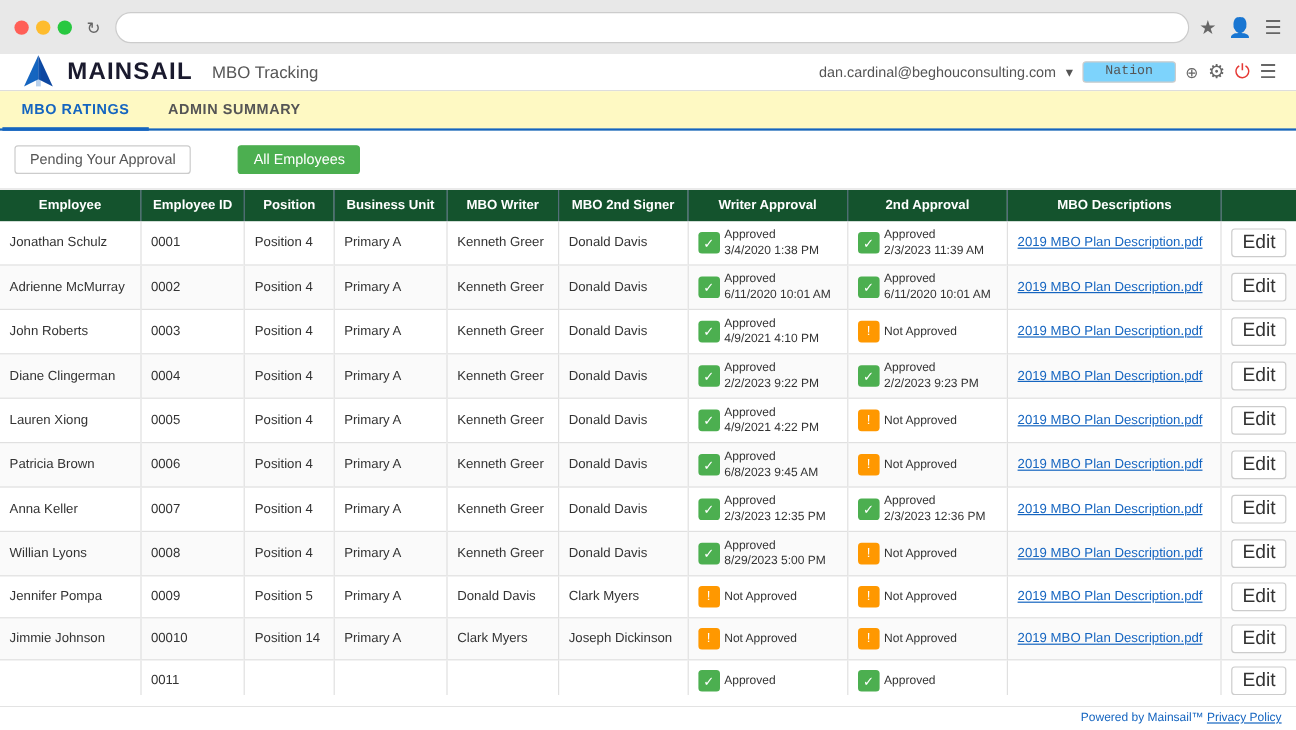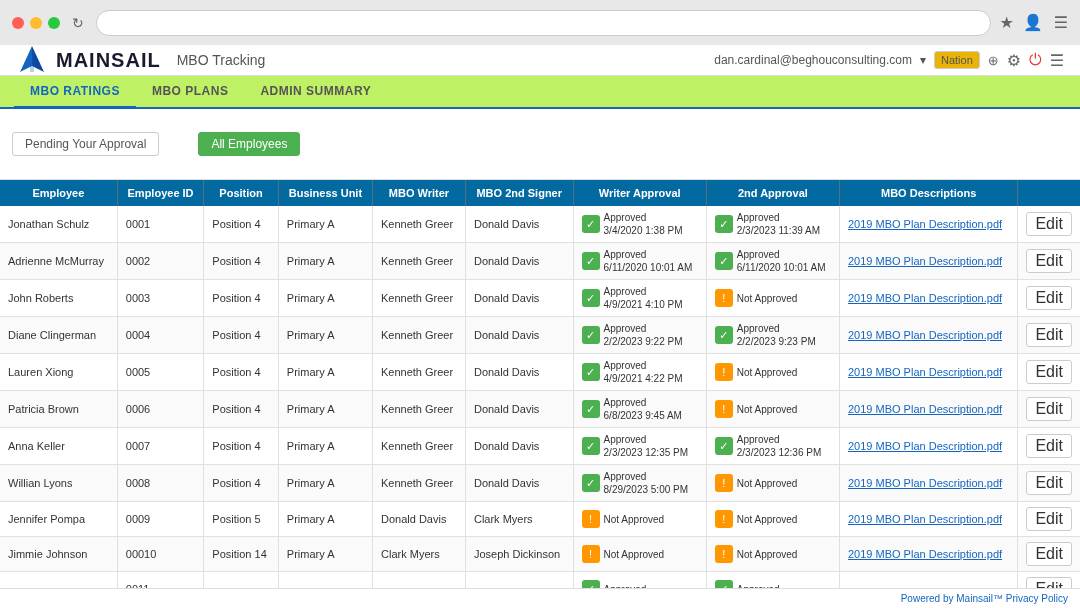--- a/index.html
+++ b/index.html
@@ -44,48 +44,48 @@
       justify-content: space-between;
     }
     .logo-area { display: flex; align-items: center; gap: 8px; }
     .logo-sail {
       width: 32px;
       height: 32px;
     }
     .logo-text { font-size: 20px; font-weight: bold; color: #1a1a2e; letter-spacing: 1px; }
     .app-title { font-size: 14px; color: #555; margin-left: 8px; }
     .header-right { display: flex; align-items: center; gap: 8px; font-size: 12px; color: #555; }
-    .nation-badge { background: #eab308; border: 1px solid #ccc; border-radius: 3px; padding: 2px 6px; font-size: 11px; }
+    .nation-badge { background: #7dd3fc; border: 1px solid #ccc; border-radius: 3px; padding: 2px 18px; font-size: 11px; font-family: Liberation Mono, monospace; }
     .icon-btn { cursor: pointer; color: #666; font-size: 16px; }
 
     
     .nav-tabs {
-      background: #bef264;
+      background: #fef9c3;
       border-bottom: 2px solid #1565c0;
       display: flex;
-      padding: 0 14px;
+      padding: 0 2px;
     }
     .nav-tab {
       padding: 8px 16px;
       font-size: 12px;
       font-weight: bold;
       cursor: pointer;
       color: #555;
       text-transform: uppercase;
       letter-spacing: 0.5px;
     }
     .nav-tab.active {
       color: #1565c0;
       border-bottom: 3px solid #1565c0;
       margin-bottom: -2px;
     }
 
     
     .sub-tabs {
-      padding: 23px 12px;
+      padding: 12px 12px;
       display: flex;
       gap: 8px;
       background: #fff;
       border-bottom: 1px solid #ddd;
     }
     .sub-tab {
       padding: 4px 12px;
       border-radius: 3px;
       cursor: pointer;
       font-size: 12px;
@@ -105,21 +105,21 @@
       overflow-y: auto;
       overflow-x: hidden;
       height: calc(608px - 45px - 48px - 34px - 38px - 22px);
       position: relative;
     }
     table {
       width: 100%;
       border-collapse: collapse;
     }
     thead tr {
-      background: #0369a1;
+      background: #14532d;
       color: #fff;
     }
     thead th {
       padding: 7px 8px;
       text-align: center;
       font-size: 11px;
       font-weight: bold;
       border-right: 1px solid #546e7a;
     }
     thead th:last-child { border-right: none; }
@@ -228,21 +228,20 @@
     <span class="nation-badge">Nation</span>
     <span style="font-size:13px;color:#666;">⊕</span>
     <span class="icon-btn">⚙</span>
     <span class="icon-btn" style="color:#e53935;">⏻</span>
     <span class="icon-btn">☰</span>
   </div>
 </div>
 
 <div class="nav-tabs">
   <div class="nav-tab active">MBO RATINGS</div>
-  <div class="nav-tab">MBO PLANS</div>
   <div class="nav-tab">ADMIN SUMMARY</div>
 </div>
 
 <div class="sub-tabs">
   <button class="sub-tab">Pending Your Approval</button>
   <button class="sub-tab active">All Employees</button>
 </div>
 
 <div class="table-container">
   <table>
@@ -503,14 +502,14 @@
           <td></td>
           <td><button class="edit-btn">Edit</button></td>
         </tr>
       </tbody>
   </table>
 </div>
 
 <div class="footer">
   <span>Powered by Mainsail™</span>
   <span> </span>
-  <span style="cursor:pointer;">Privacy Policy</span>
+  <span style="cursor:pointer;text-decoration:underline;">Privacy Policy</span>
 </div>
 
 </body></html>

